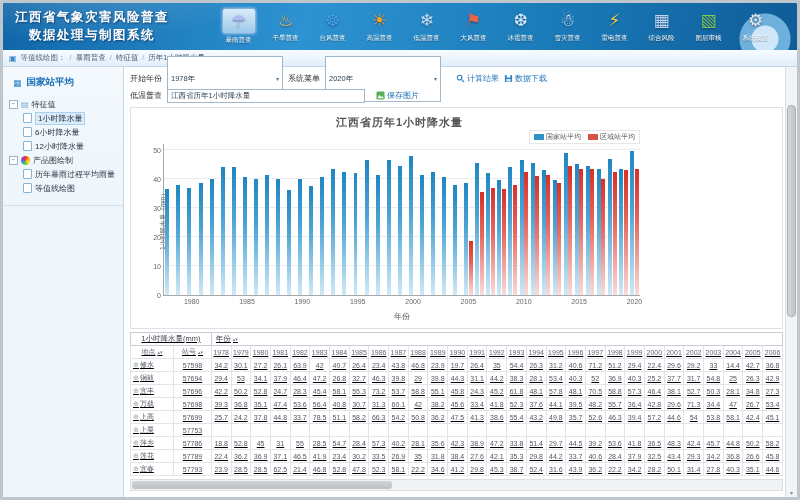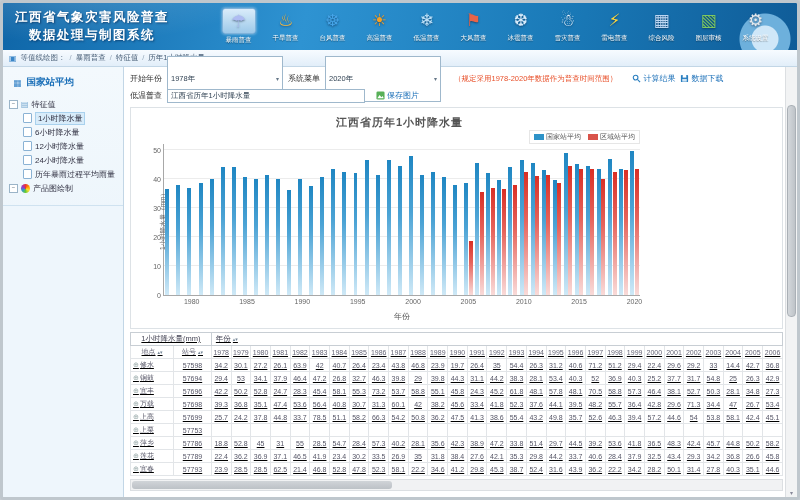--- a/index.html
+++ b/index.html
@@ -174,53 +174,52 @@
             <span class="lbl">1小时降水量</span>
           </div>
           <div class="trow leaf">
             <span class="doc"></span>
             <span class="lbl">6小时降水量</span>
           </div>
           <div class="trow leaf">
             <span class="doc"></span>
             <span class="lbl">12小时降水量</span>
           </div>
-          <div class="trow leaf">
-            <span class="doc"></span>
-            <span class="lbl">24小时降水量</span>
-          </div>
-          <div class="trow leaf">
-            <span class="doc"></span>
-            <span class="lbl">历年暴雨过程平均雨量</span>
-          </div>
           <div class="trow group">
             <span class="exp">−</span>
             <span class="wheel"></span>
             <span class="lbl">产品图绘制</span>
+          </div>
+          <div class="trow leaf">
+            <span class="doc"></span>
+            <span class="lbl">历年暴雨过程平均雨量</span>
+          </div>
+          <div class="trow leaf">
+            <span class="doc"></span>
+            <span class="lbl">等值线绘图</span>
           </div>
         </div>
       <div class="sb-split"></div>
       <div class="sb-lower"></div>
     </div>
 
     <div class="main">
 
       <div class="filters">
         <div class="frow">
           <span>开始年份</span>
           <span class="select">
             <span>1978年</span>
               <span class="arr">▾</span>
           </span>
           <span>系统菜单</span>
           <span class="select">
             <span>2020年</span>
               <span class="arr">▾</span>
           </span>
-          <span class="note">（规定采用1978-2020年数据作为普查时间范围）</span>
           <span class="linkbtn" style="margin-left:10px;">
             <svg class="mini-ic" viewBox="0 0 10 10">
                 <circle cx="4" cy="4" r="2.6" fill="none" stroke="#2a7fc0" stroke-width="1.2"></circle>
                 <line x1="6.2" y1="6.2" x2="9" y2="9" stroke="#2a7fc0" stroke-width="1.3"></line>
               </svg>
             <span>计算结果</span>
           </span>
           <span class="linkbtn">
             <svg class="mini-ic" viewBox="0 0 10 10">
                 <rect x="1" y="1" width="8" height="8" rx="1" fill="#2a7fc0"></rect>

